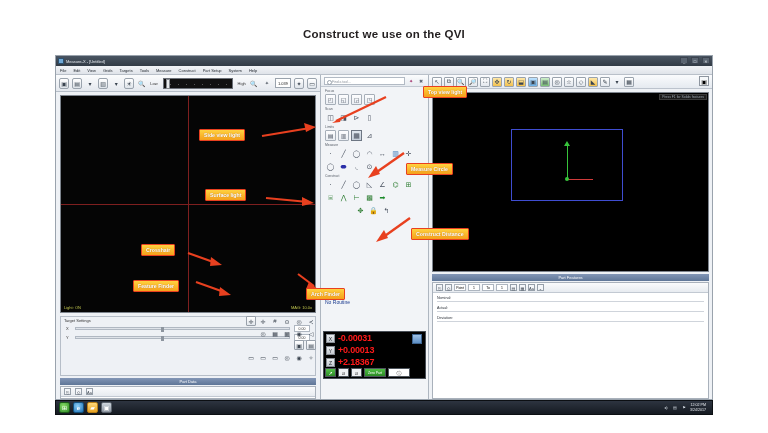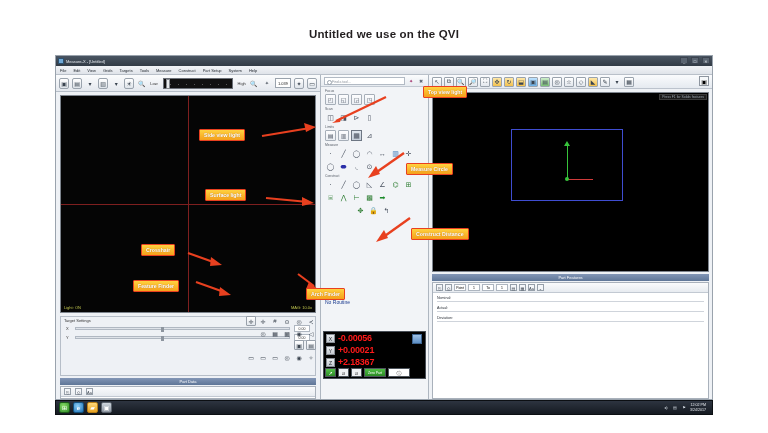--- a/index.html
+++ b/index.html
@@ -219,21 +219,21 @@
     border:1.2px solid #e8401f; color:#fff; font-weight:bold;
     font-size:5.2px; padding:2px 4px; white-space:nowrap;
     text-shadow:0 0 1px rgba(120,60,0,.6);
     border-radius:1px; z-index:40;
   }
   .arrow { position:absolute; z-index:39; }
 </style>
 </head>
 <body>
 
-<div class="slide-title">Untitled we use on the QVI</div>
+<div class="slide-title">Construct we use on the QVI</div>
 
 <div class="win">
 
   <div class="win-titlebar">
     <div class="tb-icon"></div>
     <div class="tb-text">Measure-X - [Untitled]</div>
     <div class="win-buttons">
       <span>_</span>
       <span>□</span>
       <span>✕</span>
@@ -436,25 +436,25 @@
 
       <div class="status-block">
         <div>Ready</div>
         <div>No Routine</div>
       </div>
 
       <div class="dro">
         <div class="dro-btn"></div>
         <div class="dro-row">
           <div class="dro-ax">X</div>
-          <div class="dro-val">-0.00056</div>
+          <div class="dro-val">-0.00031</div>
         </div>
         <div class="dro-row">
           <div class="dro-ax">Y</div>
-          <div class="dro-val">+0.00021</div>
+          <div class="dro-val">+0.00013</div>
         </div>
         <div class="dro-row">
           <div class="dro-ax">Z</div>
           <div class="dro-val">+2.18367</div>
         </div>
         <div class="dro-foot">
           <div class="df g">↗</div>
           <div class="df">⧄</div>
           <div class="df">⧄</div>
           <div class="df green-wide">Zero Part</div>

